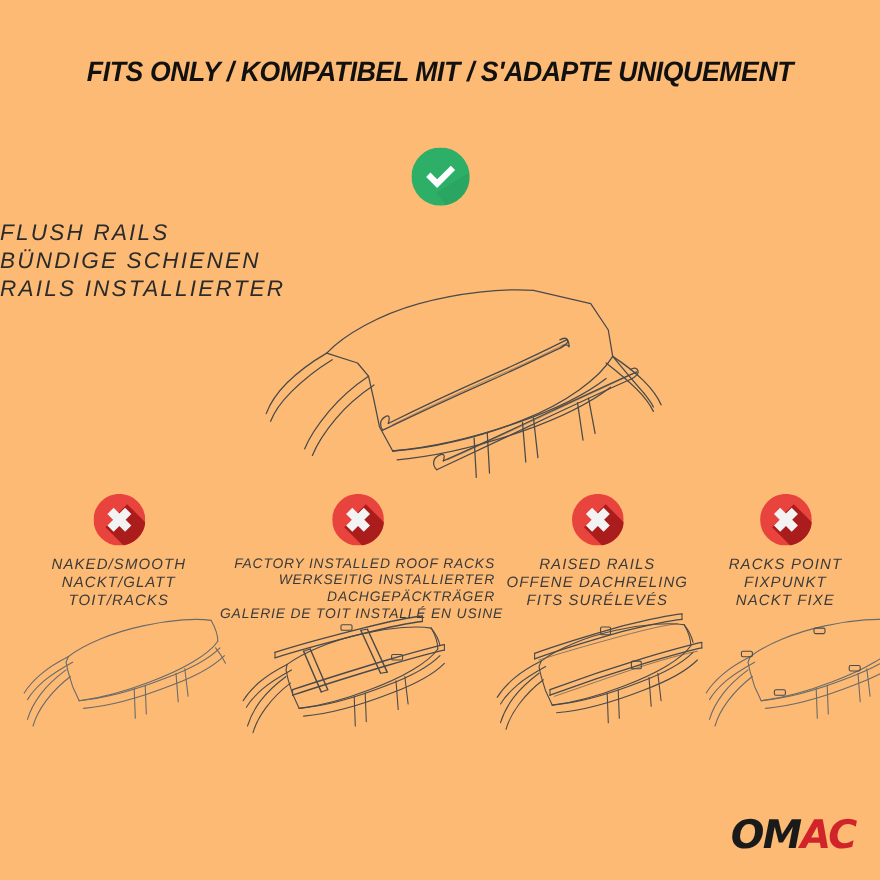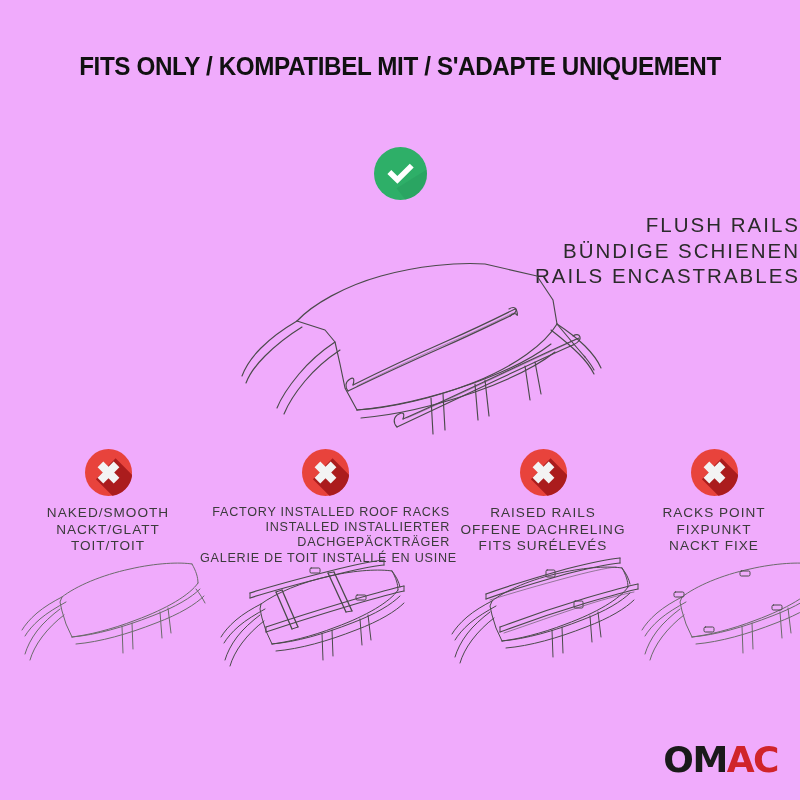--- a/index.html
+++ b/index.html
@@ -6,42 +6,43 @@
   body{
     width:800px;height:800px;
     background:#ffffff;
     font-family:"Liberation Sans","DejaVu Sans",sans-serif;
     overflow:hidden;
     position:relative;
   }
   #page{
     position:absolute;inset:0;
     width:800px;height:800px;
-    background:#f0abfc;
+    background:#fdba74;
+    font-style:italic;
   }
 
   
   .header-title{
     position:absolute;
     top:52px;left:0;width:800px;
     text-align:center;
     font-family:"Liberation Sans","DejaVu Sans",sans-serif;
     font-weight:bold;
     font-size:25.5px;
     letter-spacing:-0.4px;
     color:#111111;
     white-space:nowrap;
     transform:scaleX(0.95);
   }
 
   
   .ok-block{
     position:absolute;
-    top:147px;left:0;width:800px;
-    text-align:right;
+    top:134px;left:0;width:800px;
+    text-align:left;
   }
   .badge{
     width:53px;height:53px;
     margin:0 auto;
     position:relative;
   }
   .badge svg{display:block;width:53px;height:53px;}
 
   .ok-lines{
     margin-top:12px;
@@ -130,21 +131,21 @@
       <svg viewBox="0 0 53 53" xmlns="http://www.w3.org/2000/svg">
         <circle cx="26.5" cy="26.5" r="26.5" fill="#2eaf68"></circle>
         <path d="M26.5 0a26.5 26.5 0 0 1 0 53 26.5 26.5 0 0 0 0-53z" fill="#23995a" opacity="0.0"></path>
         <path d="M22.6 41.2 53 22.6v8.3A26.5 26.5 0 0 1 31.3 52.4z" fill="#1f8d53" opacity="0.28"></path>
         <path d="M13.4 26.9l3.9-4.0 6.1 6.1 12.4-12.3 3.9 3.9-16.3 16.2z" fill="#ffffff"></path>
       </svg>
     </div>
     <div class="ok-lines">
       <div>FLUSH RAILS</div>
       <div>BÜNDIGE SCHIENEN</div>
-      <div>RAILS ENCASTRABLES</div>
+      <div>RAILS INSTALLIERTER</div>
     </div>
   </div>
 
   <div class="main-illo">
     <svg viewBox="0 0 440 195" xmlns="http://www.w3.org/2000/svg" fill="none" stroke="#4a4a4a" stroke-width="1.15" stroke-linecap="round" stroke-linejoin="round">
 
       <path d="M112 63 C128 46 160 28 196 18 C232 8 272 4 300 6 L352 18 L368 42 L372 66"></path>
       <path d="M372 66 C360 86 330 108 290 124 C250 140 206 150 172 152"></path>
       <path d="M172 152 L160 130 L155 106 L150 84 L140 72 L112 63"></path>
 
@@ -191,21 +192,21 @@
       <div class="x-badge">
         <svg viewBox="0 0 47 47" xmlns="http://www.w3.org/2000/svg">
           <circle cx="23.5" cy="23.5" r="23.5" fill="#e8433c"></circle>
           <path d="M23.5 16.4 30.6 9.3 47 25.7v1.5A23.5 23.5 0 0 1 27.4 46.8L10.9 30.3 18 23.2z" fill="#a5191b" opacity="0.92"></path>
           <path d="M18.3 12.6 23.5 17.8 28.7 12.6 34.4 18.3 29.2 23.5 34.4 28.7 28.7 34.4 23.5 29.2 18.3 34.4 12.6 28.7 17.8 23.5 12.6 18.3z" fill="#f3f3f3"></path>
         </svg>
       </div>
       <div class="col-lines">
         <div>NAKED/SMOOTH</div>
         <div>NACKT/GLATT</div>
-        <div>TOIT/TOIT</div>
+        <div>TOIT/RACKS</div>
       </div>
       <div class="col-illo illo-0">
         <svg viewBox="0 0 196 135" xmlns="http://www.w3.org/2000/svg" fill="none" stroke="#6b6b6b" stroke-width="1.0" stroke-linecap="round" stroke-linejoin="round">
           <path d="M52 44 C66 33 92 22 120 16 C146 10 170 9 182 11"></path>
           <path d="M182 11 C186 18 188 24 188 30"></path>
           <path d="M188 30 C180 42 156 56 126 67 C100 77 78 82 62 84"></path>
           <path d="M62 84 L56 71 L52 58 L50 49 L52 44"></path>
           <path d="M52 44 C44 48 34 54 27 60 C20 66 15 72 12 77"></path>
           <path d="M56 49 C47 54 37 60 30 66 C23 72 18 78 15 83"></path>
           <path d="M50 56 C42 62 33 70 27 78 C21 86 17 94 15 101"></path>
@@ -224,21 +225,21 @@
     <div class="col col-1">
       <div class="x-badge">
         <svg viewBox="0 0 47 47" xmlns="http://www.w3.org/2000/svg">
           <circle cx="23.5" cy="23.5" r="23.5" fill="#e8433c"></circle>
           <path d="M23.5 16.4 30.6 9.3 47 25.7v1.5A23.5 23.5 0 0 1 27.4 46.8L10.9 30.3 18 23.2z" fill="#a5191b" opacity="0.92"></path>
           <path d="M18.3 12.6 23.5 17.8 28.7 12.6 34.4 18.3 29.2 23.5 34.4 28.7 28.7 34.4 23.5 29.2 18.3 34.4 12.6 28.7 17.8 23.5 12.6 18.3z" fill="#f3f3f3"></path>
         </svg>
       </div>
       <div class="col-lines">
         <div>FACTORY INSTALLED ROOF RACKS</div>
-        <div>INSTALLED INSTALLIERTER</div>
+        <div>WERKSEITIG INSTALLIERTER</div>
         <div>DACHGEPÄCKTRÄGER</div>
         <div>GALERIE DE TOIT INSTALLÉ EN USINE</div>
       </div>
       <div class="col-illo illo-1">
         <svg viewBox="0 0 208 135" xmlns="http://www.w3.org/2000/svg" fill="none" stroke="#4a4a4a" stroke-width="1.0" stroke-linecap="round" stroke-linejoin="round">
 
           <path d="M55 47 C70 36 96 25 124 19 C150 13 174 12 186 14"></path>
           <path d="M186 14 C190 21 192 27 192 33"></path>
           <path d="M192 33 C184 45 160 59 130 70 C104 80 82 85 66 87"></path>
           <path d="M66 87 L60 74 L56 61 L54 52 L55 47"></path>

